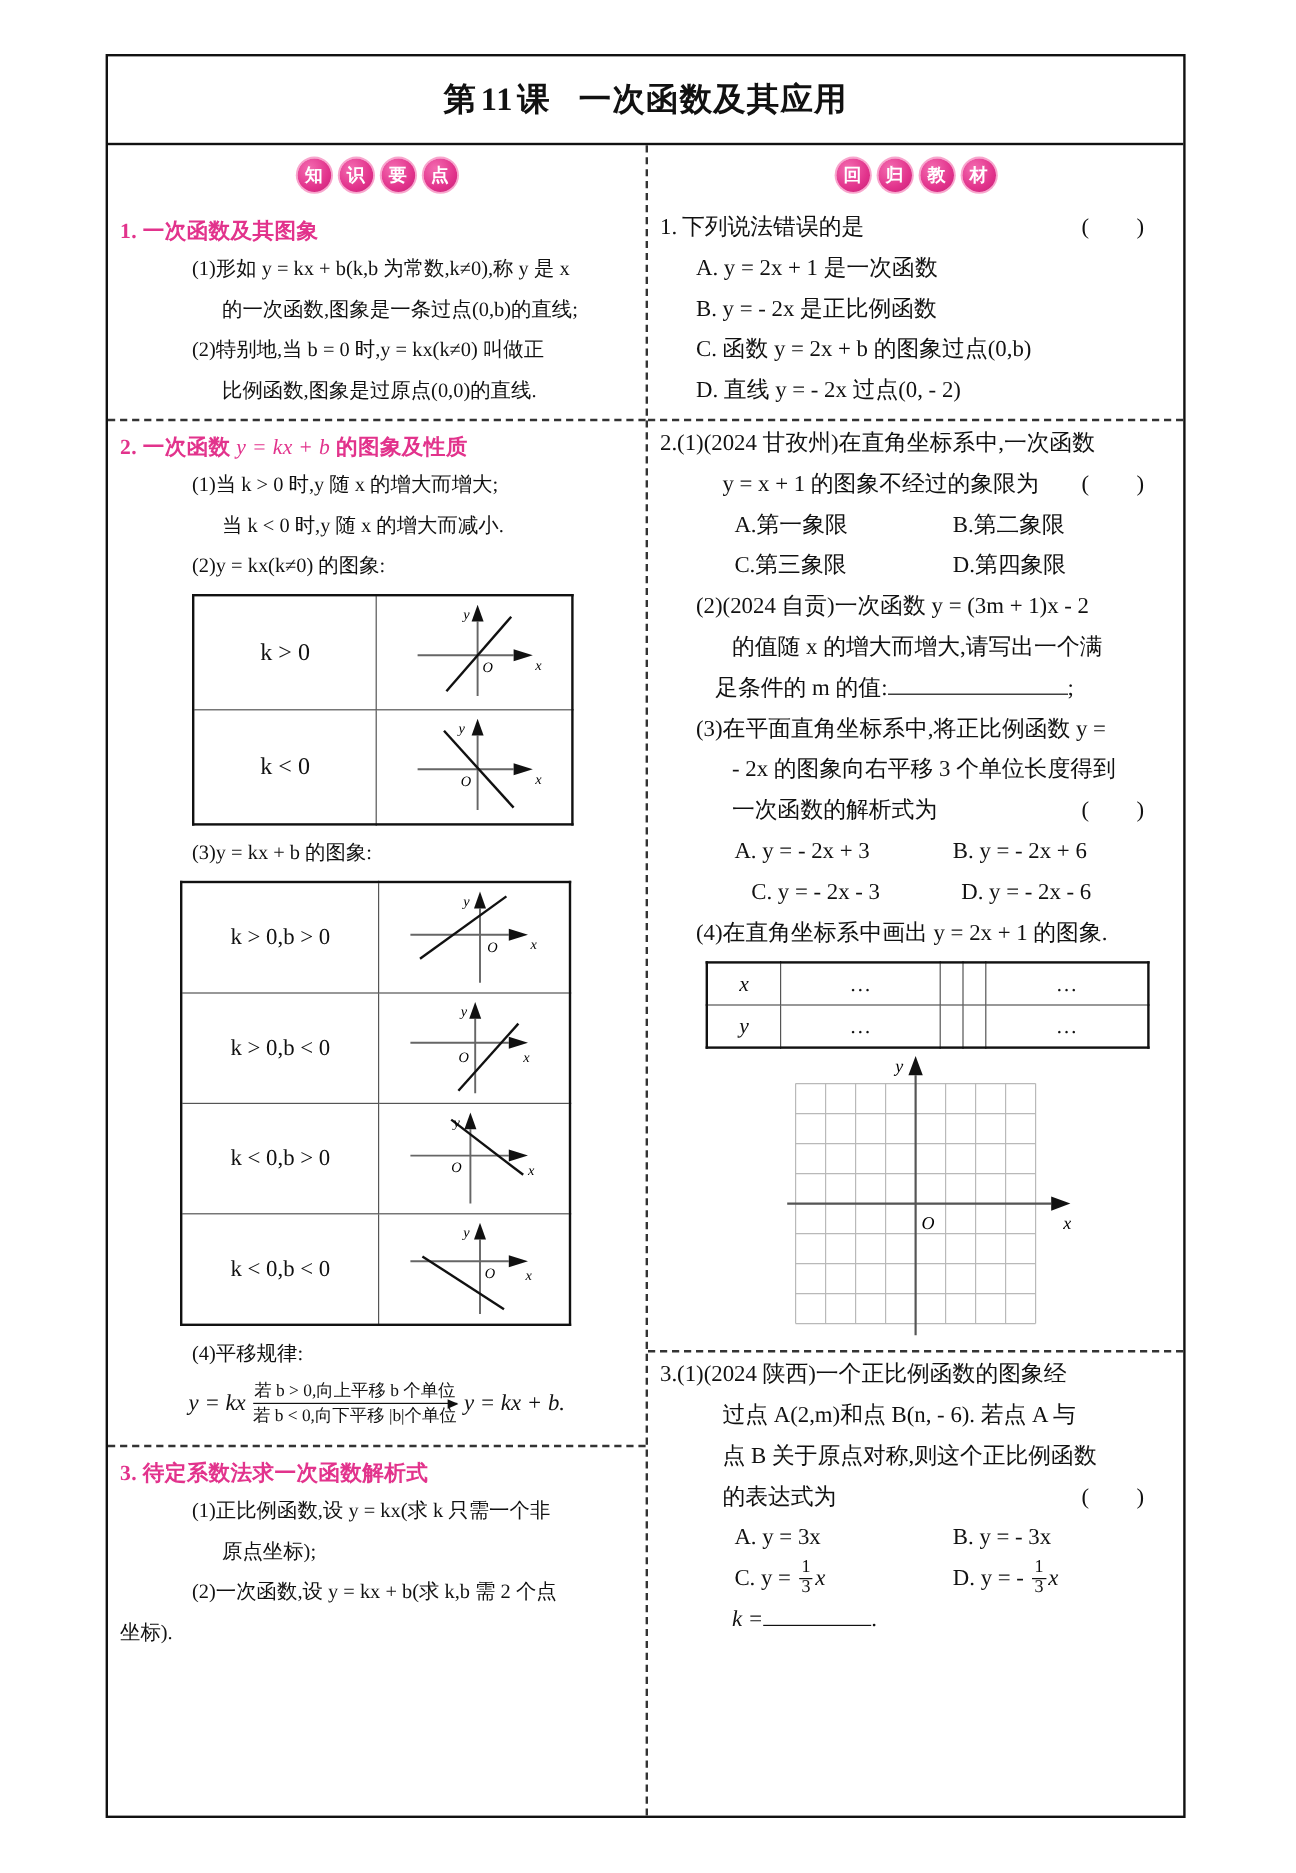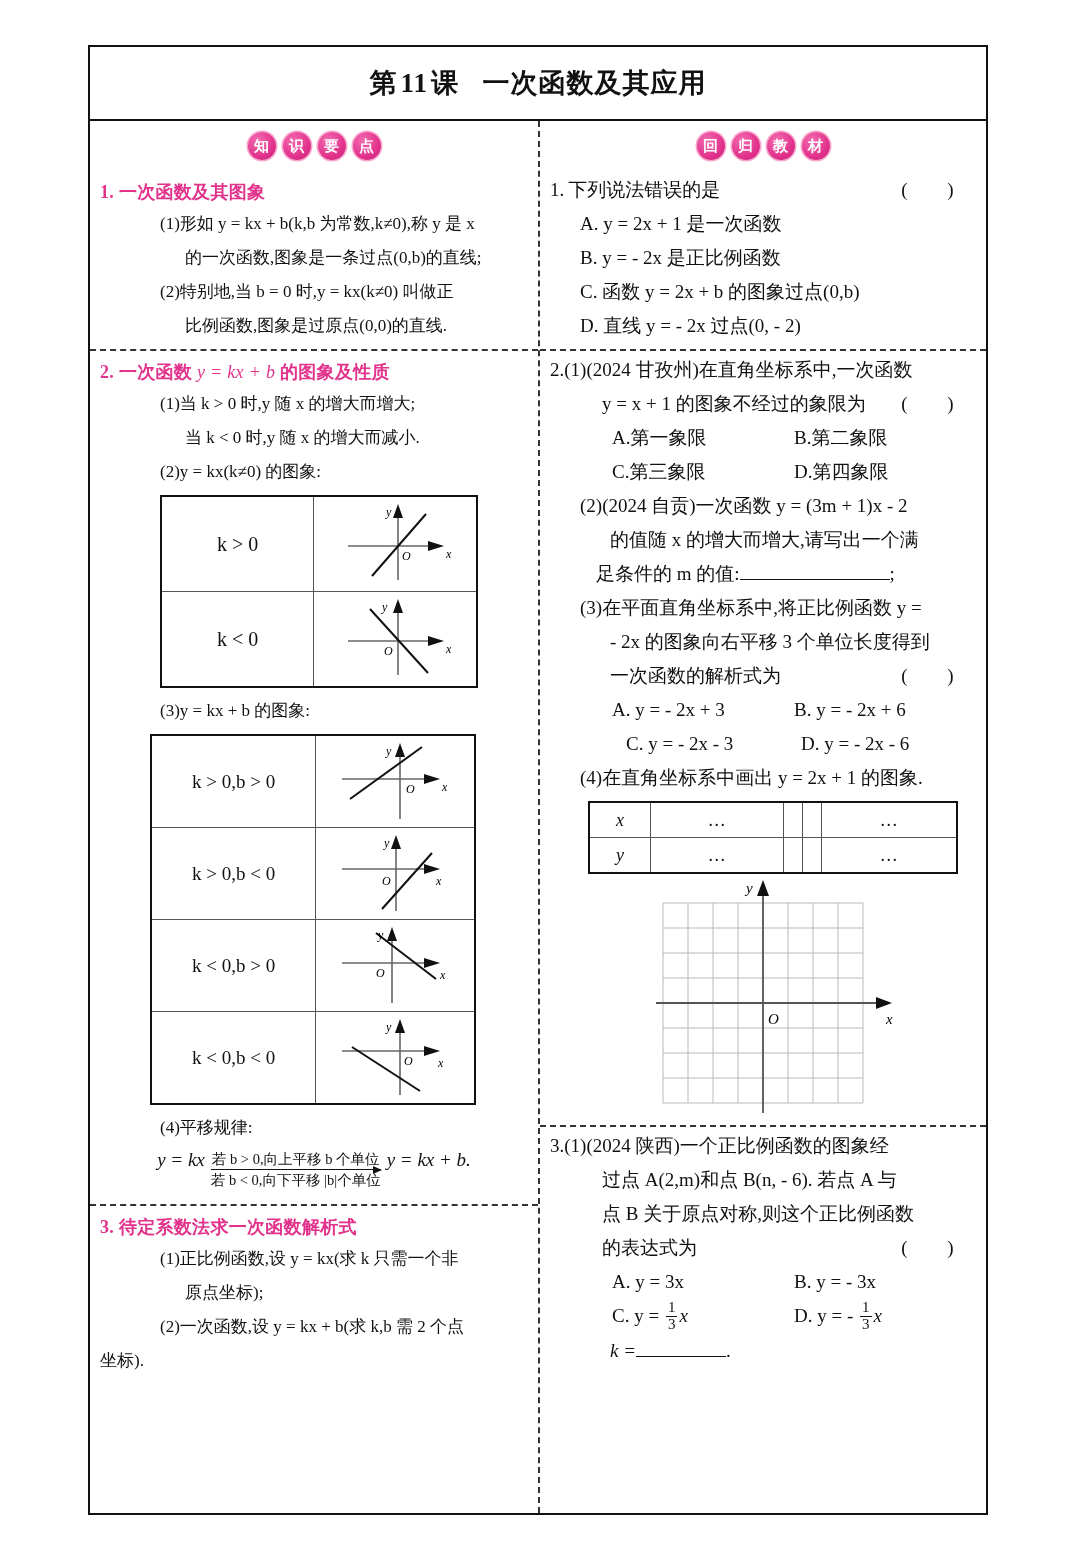--- a/index.html
+++ b/index.html
@@ -29,21 +29,21 @@
   .gtable{border:2px solid #111;border-collapse:collapse;margin:6px 0 6px 60px;width:318px;}
   .gtable td{border:1px solid #555;padding:0;vertical-align:middle;}
   .gtable td.lbl{width:154px;text-align:center;font-size:20px;}
   .gtable td.fig{width:162px;height:94px;}
   .gtable2{border:2px solid #111;border-collapse:collapse;margin:6px 0 6px 50px;width:326px;}
   .gtable2 td{border:1px solid #555;padding:0;vertical-align:middle;}
   .gtable2 td.lbl{width:166px;text-align:center;font-size:19px;}
   .gtable2 td.fig{width:158px;height:91px;}
   svg{display:block;margin:0 auto;}
   
-  .shift{display:flex;align-items:flex-start;justify-content:center;margin:4px 0 8px 0;font-size:18px;}
+  .shift{display:flex;align-items:center;justify-content:center;margin:4px 0 8px 0;font-size:18px;}
   .shift .lhs,.shift .rhs{font-size:19px;padding:0 6px;}
   .shift .mid{display:flex;flex-direction:column;align-items:center;}
   .shift .mid .top,.shift .mid .bot{font-size:14.5px;line-height:20px;white-space:nowrap;}
   .shift .mid .arrowline{position:relative;width:100%;height:0;border-top:1.6px solid #111;}
   .shift .mid .arrowline:after{content:"";position:absolute;right:-1px;top:-4.5px;border-left:9px solid #111;border-top:4.5px solid transparent;border-bottom:4.5px solid transparent;}
   
   .qline{font-size:19px;line-height:34px;}
   .paren{letter-spacing:.5px;}
   .choices{display:flex;}
   .choices .c{width:50%;font-size:19px;line-height:34px;}

